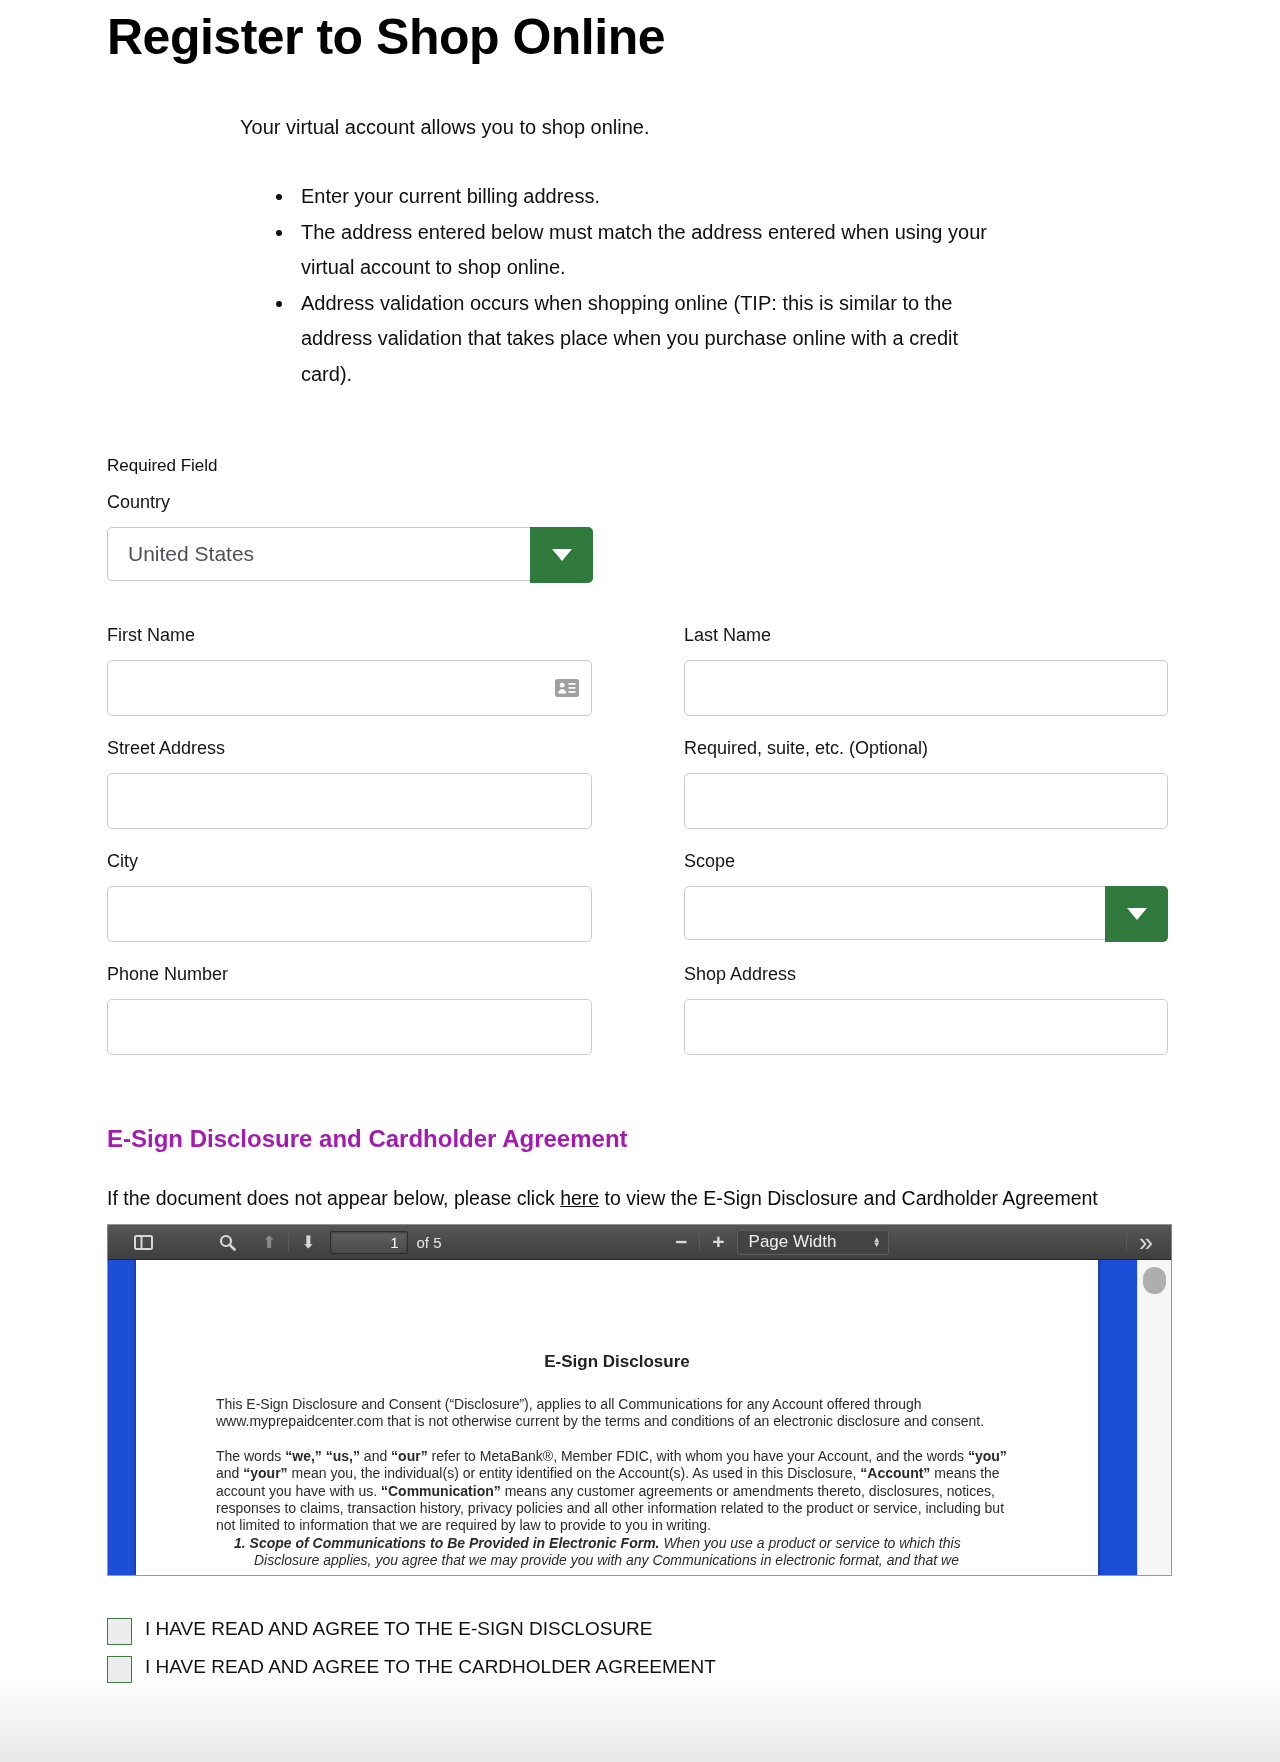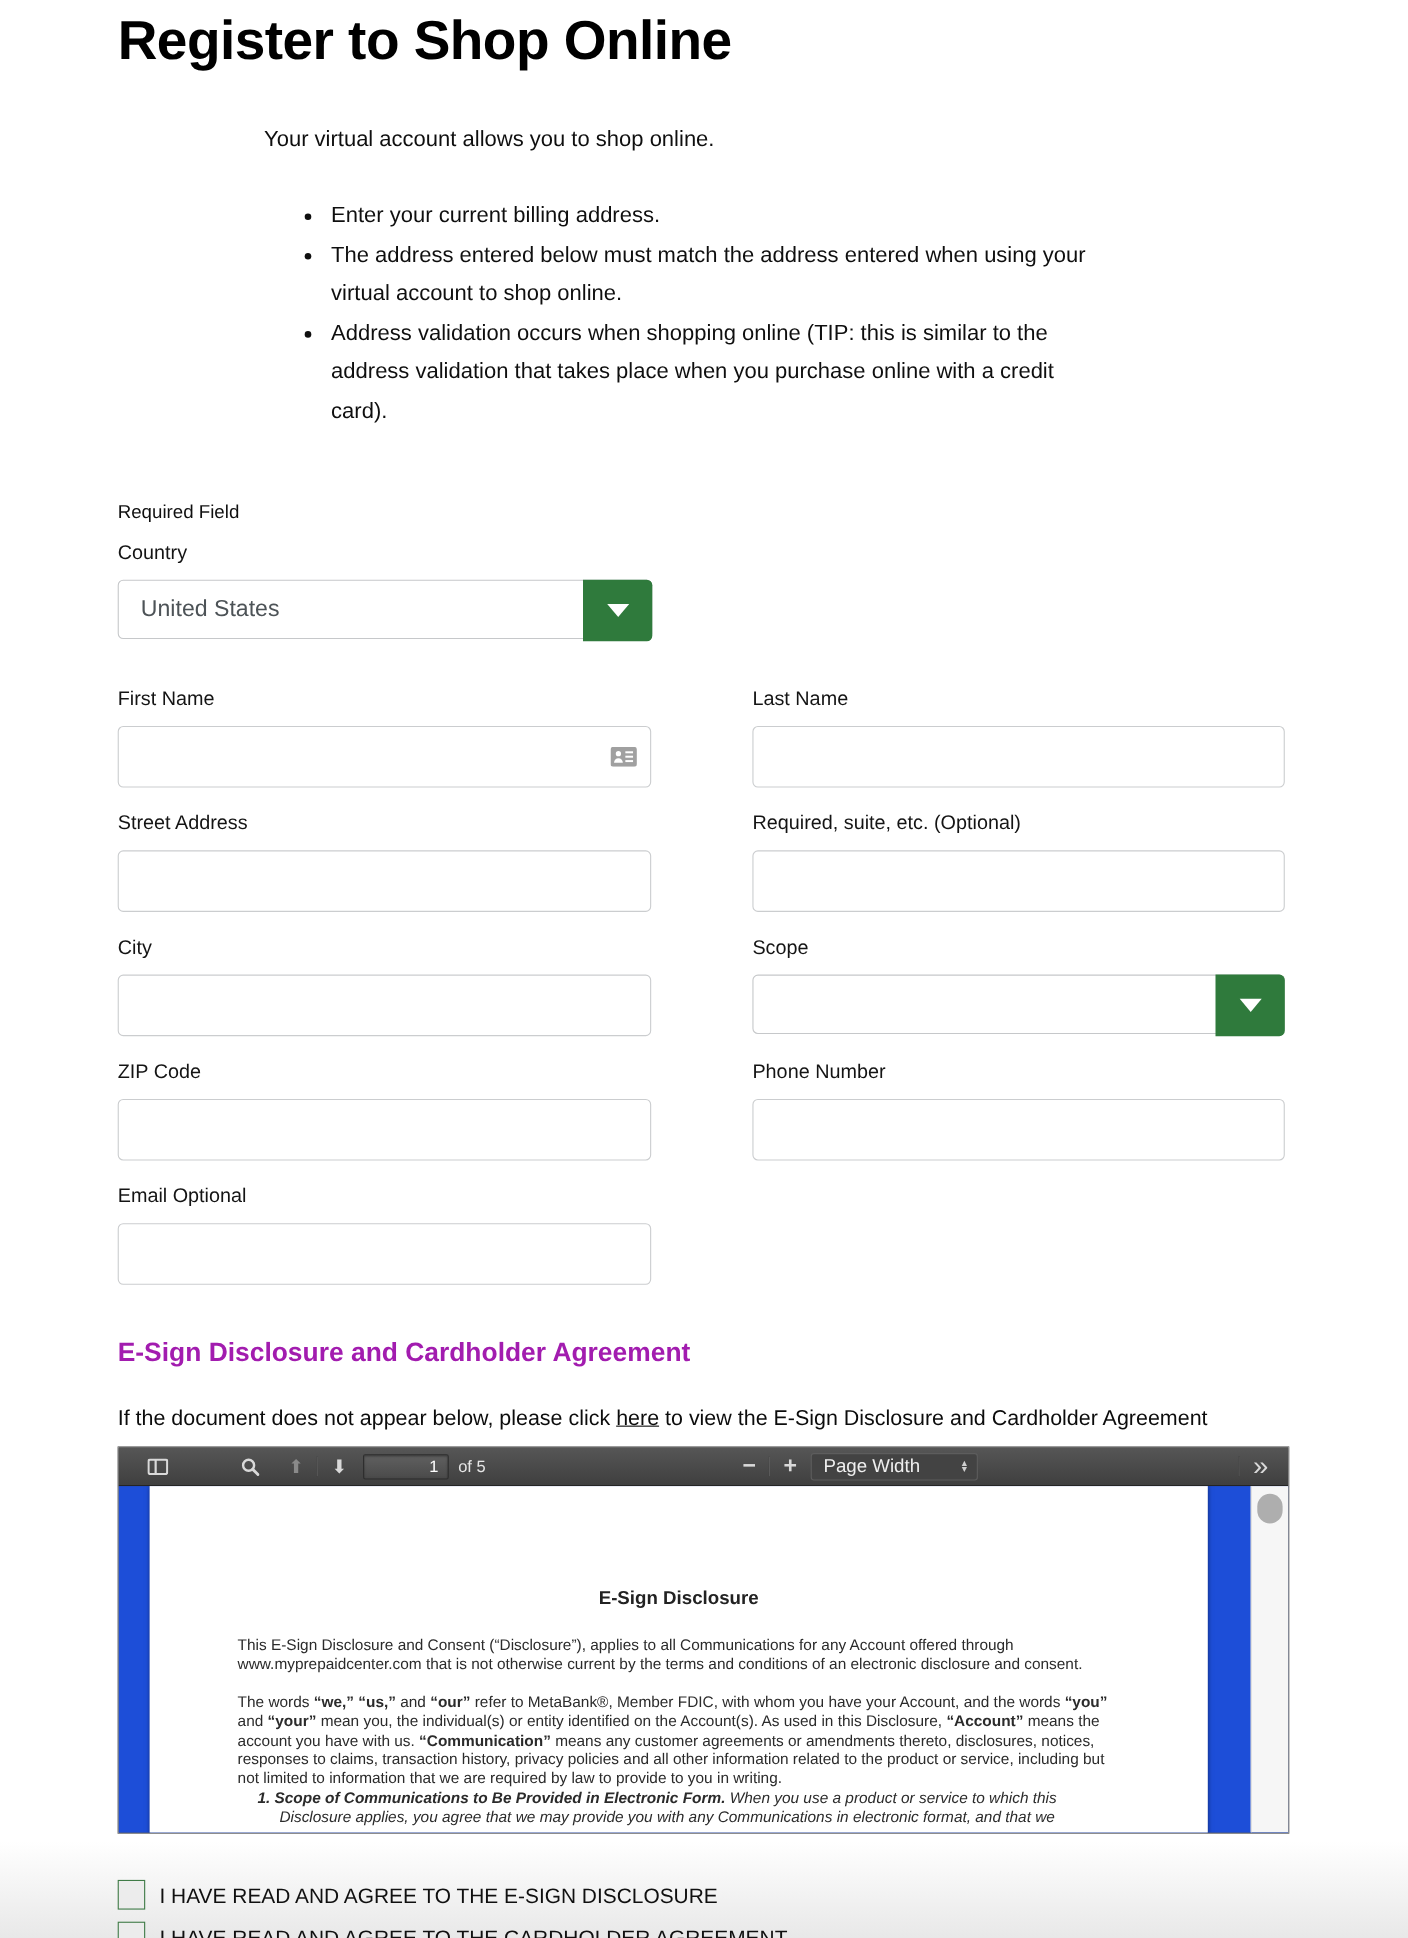--- a/index.html
+++ b/index.html
@@ -53,21 +53,21 @@
 
   .pdf-doc-area { flex:1; position:relative; overflow:hidden; background:#1d4ed8; }
   .pdf-page { position:absolute; left:28px; top:0; width:962px; height:420px; background:#fff; box-shadow:0 0 4px rgba(0,0,0,.5); padding:92px 80px 0; color:#2b2b2b; }
   .pdf-title { text-align:center; font-weight:bold; font-size:17px; margin:0 0 24px; color:#222; }
   .pdf-page p { font-size:14px; line-height:17.4px; margin:0 0 17px; }
   .pdf-page p.numbered { margin:0; padding-left:38px; text-indent:-20px;font-style:italic; }
   .pdf-scrollbar { position:absolute; right:0; top:0; bottom:0; width:34px; background:#f6f6f6; border-left:1px solid #d9d9d9; }
   .pdf-scroll-thumb { position:absolute; top:7px; left:5px; width:23px; height:27px; border-radius:13px; background:#aeaeae; cursor:pointer; }
 
   .agreements { margin-top:42px; }
-  .agree-row { display:flex; align-items:flex-end; margin-bottom:11px; }
+  .agree-row { display:flex; align-items:flex-start; margin-bottom:11px; }
   .agree-checkbox { width:25px; height:27px; flex:0 0 25px; background:#ececec; border:1px solid #3f7b46; cursor:pointer; }
   .agree-label { margin-left:13px; font-size:19px; color:#101010; }
 </style>
 </head>
 <body>
 
 <div class="container">
 
   <h1 class="page-title">Register to Shop Online</h1>
 
@@ -128,30 +128,26 @@
       <div class="field-label">Scope</div>
       <div class="select-wrap state-select" style="margin-top:0">
         <div class="select-value"></div>
         <div class="select-btn">
           <span class="tri-down"></span>
         </div>
       </div>
     </div>
 
     <div>
-      <div class="field-label">ZIP Code</div>
-      <div class="text-input"><input type="text" style=""></div>
-    </div>
-    <div>
       <div class="field-label">Phone Number</div>
       <div class="text-input"><input type="text" style=""></div>
     </div>
 
     <div>
-      <div class="field-label">Email Optional</div>
+      <div class="field-label">Shop Address</div>
       <div class="text-input"><input type="text" style=""></div>
     </div>
     <div></div>
   </div>
 
   <h2 class="esign-heading">E-Sign Disclosure and Cardholder Agreement</h2>
 
   <div class="notice"><span>If the document does not appear below, please click </span><a>here</a><span> to view the E-Sign Disclosure and Cardholder Agreement</span></div>
 
   <div class="pdf-viewer">

